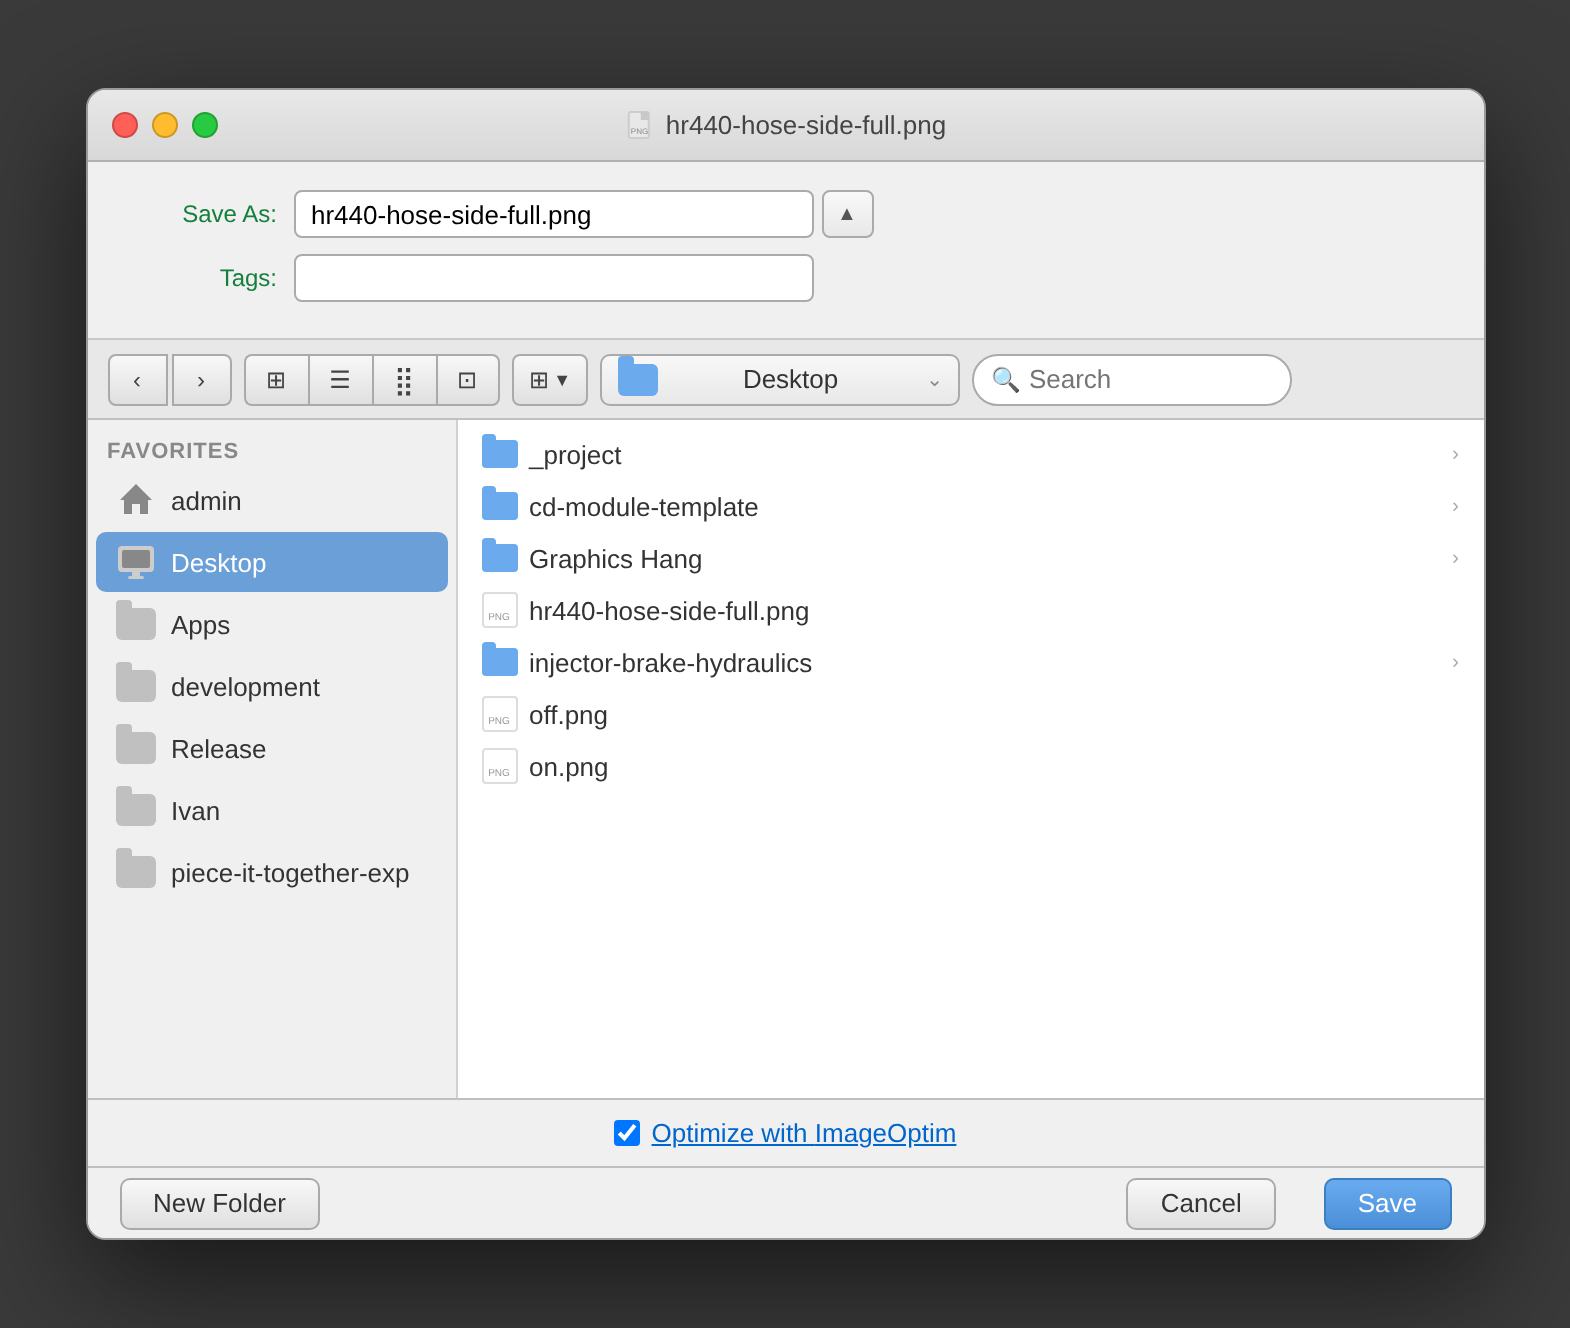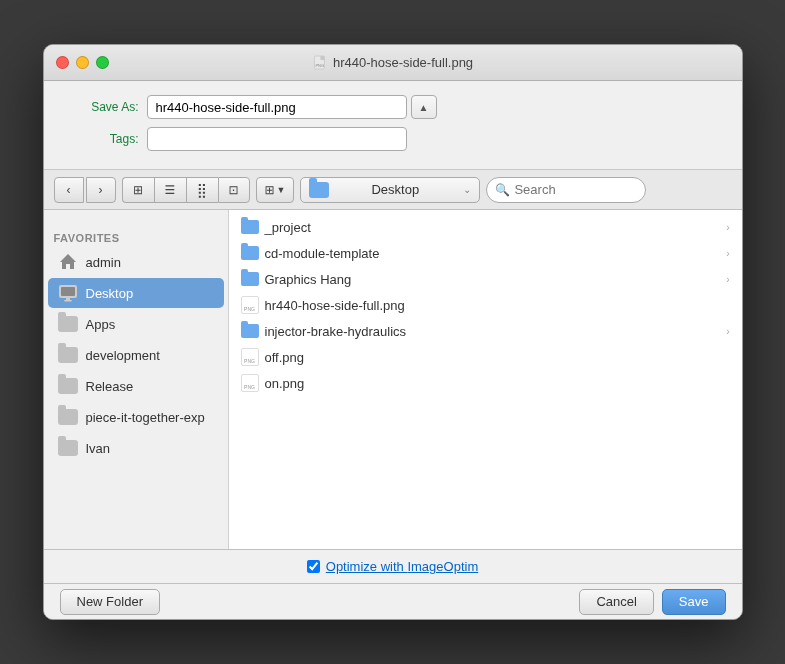--- a/index.html
+++ b/index.html
@@ -219,21 +219,20 @@
       overflow-y: auto;
       padding-top: 4px;
     }
     .sidebar-section-header {
       font-size: 11px;
       font-weight: 600;
       color: #888;
       padding: 6px 10px 2px;
       text-transform: uppercase;
       letter-spacing: 0.5px;
-      margin-top: 12px;
     }
     .sidebar-item {
       display: flex;
       align-items: center;
       padding: 5px 10px;
       cursor: pointer;
       gap: 8px;
       font-size: 13px;
       color: #333;
       border-radius: 5px;
@@ -393,21 +392,21 @@
       color: #333;
     }
     .btn.primary {
       background: linear-gradient(to bottom, #6aabf0, #4a8fd8);
       border-color: #3a7fc0;
       color: white;
       font-weight: 500;
     }
     .btn-group-right {
       display: flex;
-      gap: 8px;
+      gap: 24px;
     }
   </style>
 </head>
 <body>
 
 <div class="window">
 
   <div class="titlebar">
     <div class="traffic-lights">
       <div class="traffic-light close"></div>
@@ -522,28 +521,28 @@
         <div class="sidebar-icon">
           <span class="folder-icon-gray"></span>
         </div>
         <span class="item-label">Release</span>
       </div>
 
       <div class="sidebar-item">
         <div class="sidebar-icon">
           <span class="folder-icon-gray"></span>
         </div>
-        <span class="item-label">piece-it-together-exp</span>
+        <span class="item-label">Ivan</span>
       </div>
 
       <div class="sidebar-item">
         <div class="sidebar-icon">
           <span class="folder-icon-gray"></span>
         </div>
-        <span class="item-label">Ivan</span>
+        <span class="item-label">piece-it-together-exp</span>
       </div>
     </div>
 
     <div class="file-list">
 
       <div class="file-item">
         <span class="file-icon-folder"></span>
         <span>_project</span>
         <span class="chevron">›</span>
       </div>

